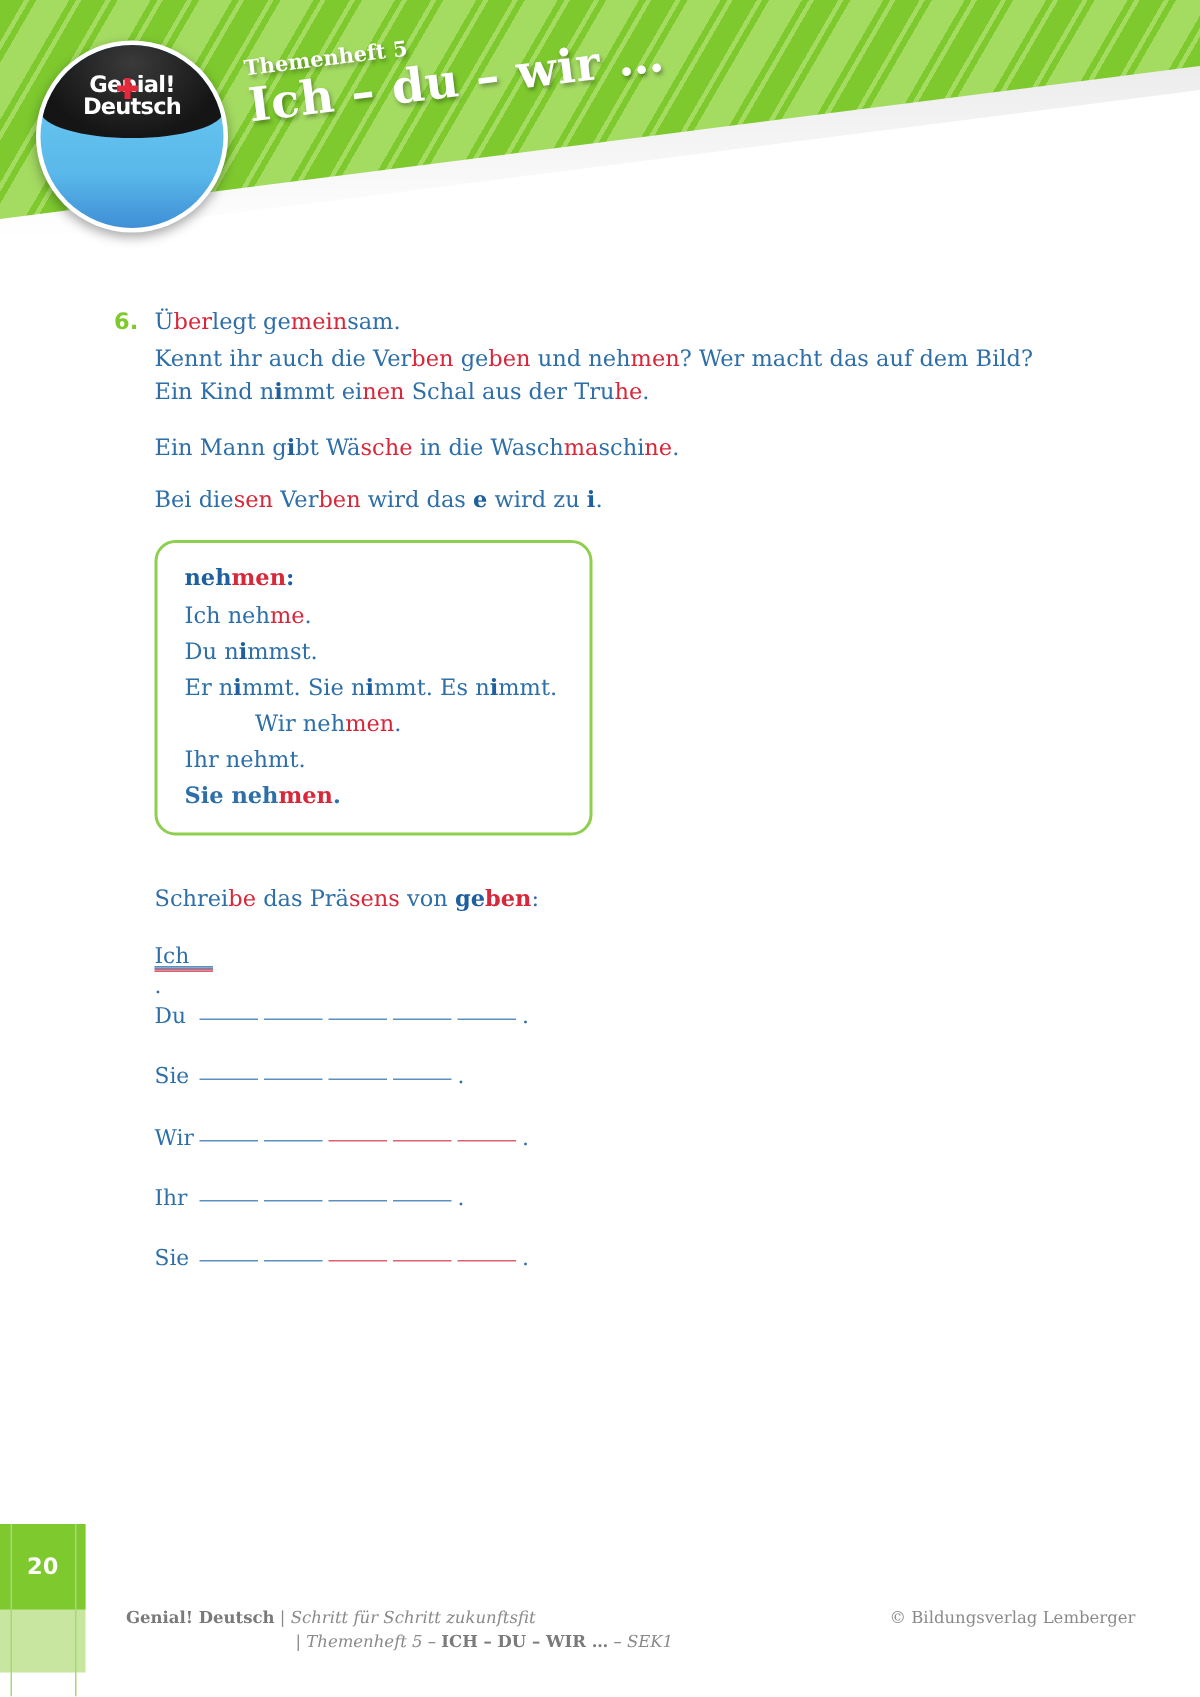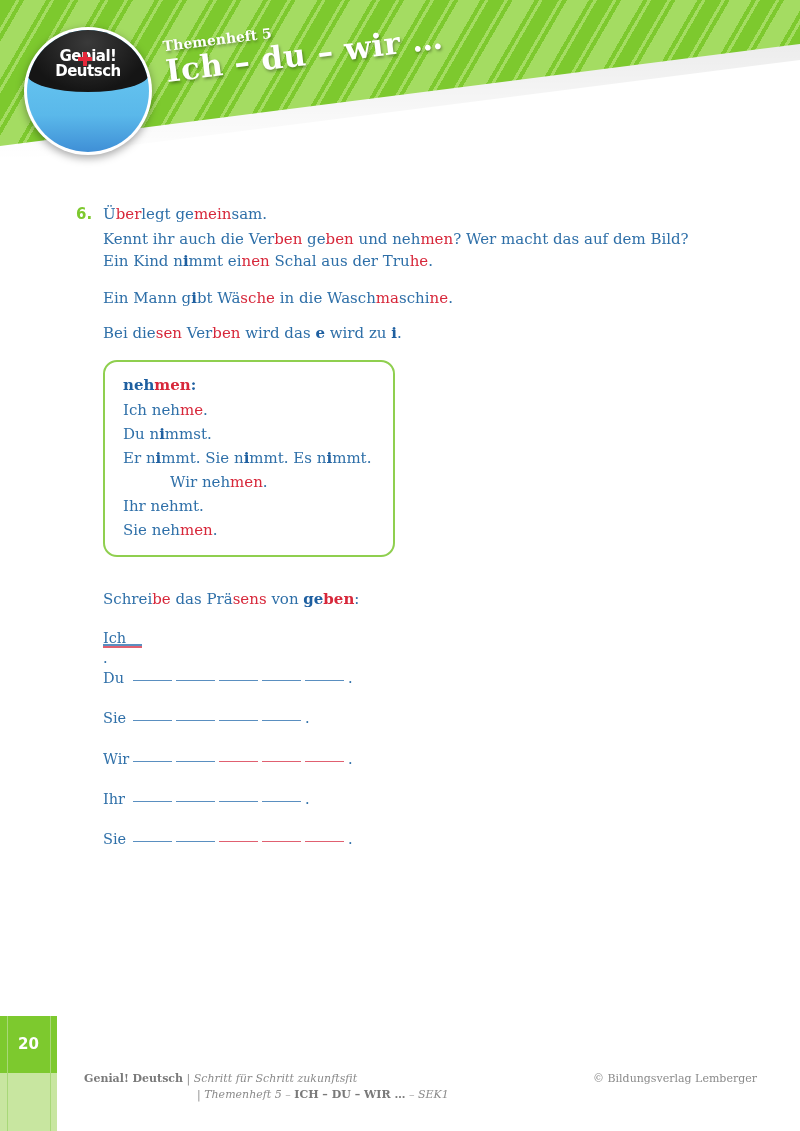--- a/index.html
+++ b/index.html
@@ -77,21 +77,21 @@
     position: absolute; left: 103px; top: 360px; width: 292px; height: 197px;
     border: 2px solid #8fcf4f; border-radius: 14px; background: #ffffff;
   }
 
   .blank-row { position: absolute; left: 103px; display: flex; align-items: baseline; font-family: "DejaVu Serif", serif; font-size: 14.5px; color: #2e6fa8; }
   .blank-row .pron { width: 30px; }
   .blank { display: inline-block; width: 39px; height: 1px; margin-right: 4px; border-bottom: 1px solid #5a8fc0; position: relative; top: -2px; }
   .blank.red { border-bottom-color: #e06070; }
 
   
-  .page-tab { position: absolute; left: 0; top: 1016px; width: 57px; height: 115px; background: #c8e6a0; }
+  .page-tab { position: absolute; left: 0; top: 1016px; width: 57px; height: 99px; background: #c8e6a0; }
   .page-tab-top { position: absolute; left: 0; top: 0; width: 57px; height: 57px; background: #7dc92e; }
   .page-tab .vline { position: absolute; top: 0; width: 1px; height: 115px; background: #a8d878; }
   .page-num { position: absolute; left: 0; top: 19px; width: 57px; text-align: center; font-family: "DejaVu Sans", sans-serif; font-weight: bold; font-size: 15px; color: #ffffff; }
 
   .footer-text { position: absolute; font-family: "DejaVu Serif", serif; font-size: 11px; color: #8a8a8a; white-space: nowrap; }
   .footer-text .fb { font-weight: bold; font-style: normal; color: #7a7a7a; }
   .footer-text .fi { font-style: italic; }
 </style>
 </head>
 <body>
@@ -127,21 +127,21 @@
 
 <div class="text" style="left:103px; top:324px;"><span>Bei die</span><span class="r">sen</span><span> Ver</span><span class="r">ben</span><span> wird das </span><span class="b">e</span><span> wird zu </span><span class="b">i</span><span>.</span></div>
 
 <div class="box"></div>
 <div class="text" style="left:123px; top:376px;"><span class="b">neh</span><span class="br">men</span><span class="b">:</span></div>
 <div class="text" style="left:123px; top:401px;"><span>Ich neh</span><span class="r">me</span><span>.</span></div>
 <div class="text" style="left:123px; top:425px;"><span>Du n</span><span class="b">i</span><span>mmst.</span></div>
 <div class="text" style="left:123px; top:449px;"><span>Er n</span><span class="b">i</span><span>mmt. Sie n</span><span class="b">i</span><span>mmt. Es n</span><span class="b">i</span><span>mmt.</span></div>
 <div class="text" style="left:123px; top:473px;margin-left:47px;"><span>Wir neh</span><span class="r">men</span><span>.</span></div>
 <div class="text" style="left:123px; top:497px;"><span>Ihr nehmt.</span></div>
-<div class="text" style="left:123px; top:521px;"><span>Sie neh</span><span class="r">men</span><span>.</span></div>
+<div class="text" style="left:123px; top:521px;font-weight:bold;"><span>Sie neh</span><span class="r">men</span><span>.</span></div>
 
 <div class="text" style="left:103px; top:590px;"><span>Schrei</span><span class="r">be</span><span> das Prä</span><span class="r">sens</span><span> von </span><span class="b">ge</span><span class="br">ben</span><span>:</span></div>
 
 <div class="blank-row" style="top:630px;flex-direction:column;">
   <span class="pron">Ich</span>
   <span class="blank"></span>
     <span class="blank"></span>
     <span class="blank red"></span>
     <span class="blank red"></span>
     <span>.</span>

